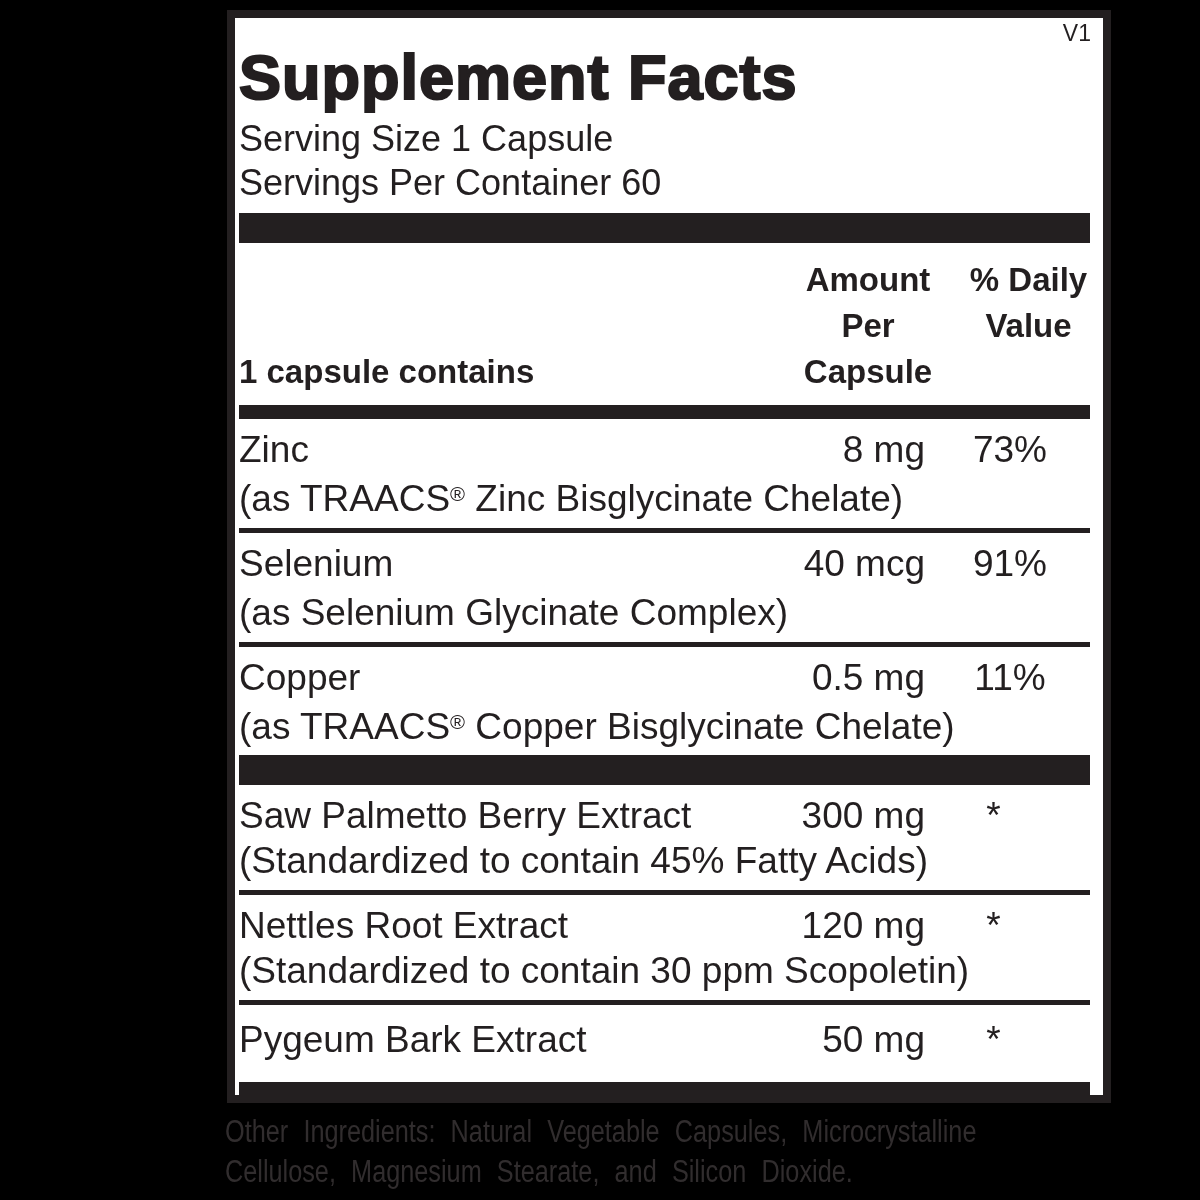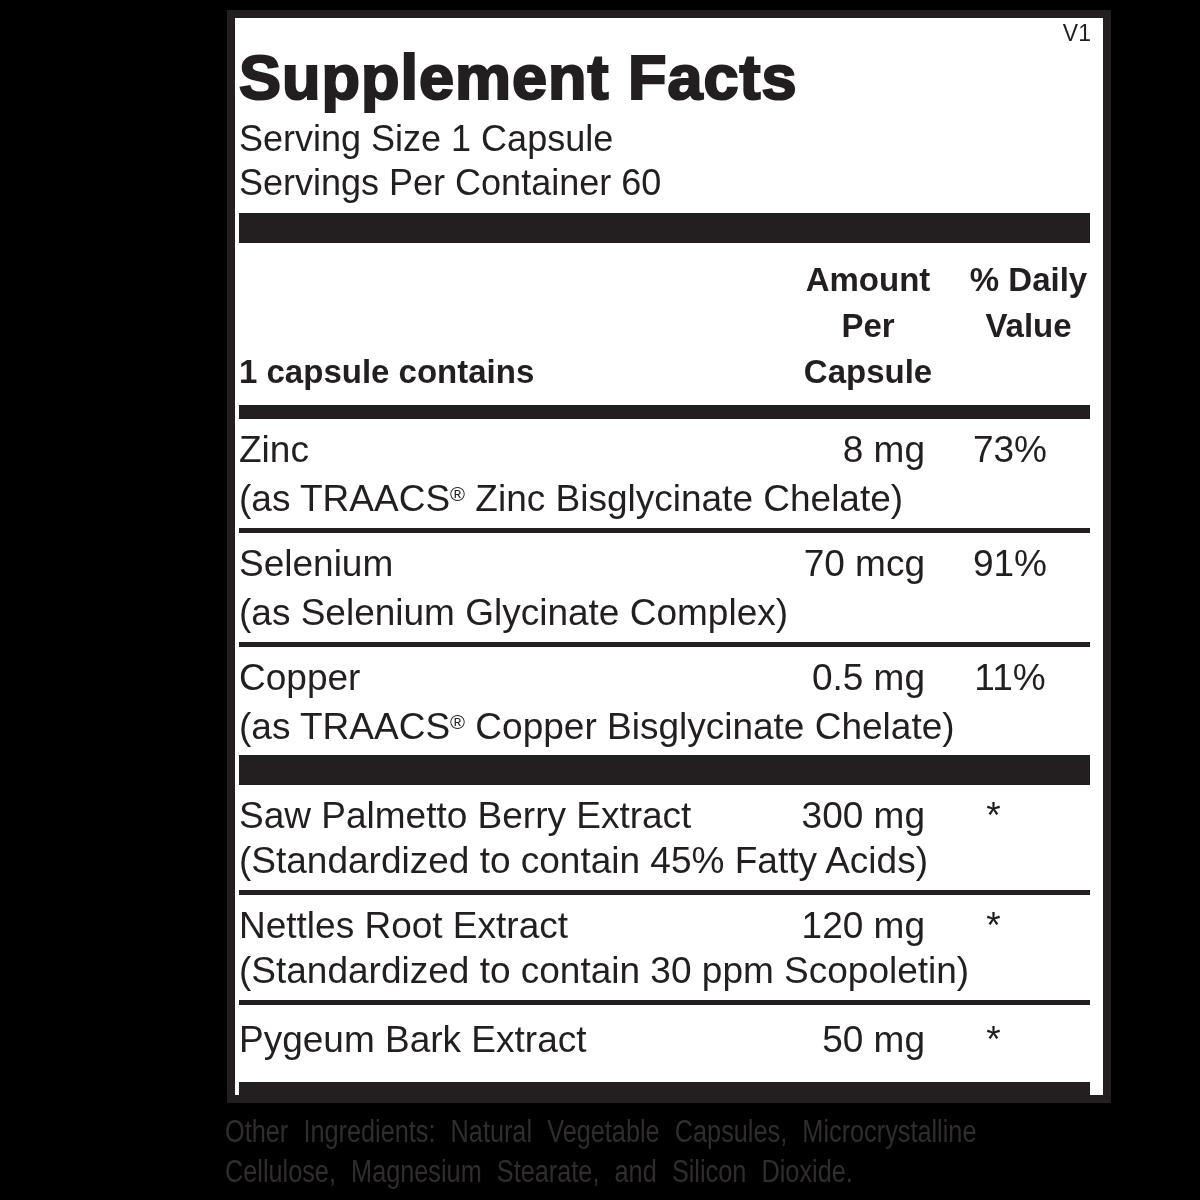--- a/index.html
+++ b/index.html
@@ -125,21 +125,21 @@
     <div class="row">
       <div class="name">Zinc</div>
       <div class="amount">8 mg</div>
       <div class="dv">73%</div>
       <div class="detail"><span>(as TRAACS</span><span class="reg">®</span><span> Zinc Bisglycinate Chelate)</span></div>
     </div>
     <div class="sep"></div>
 
     <div class="row">
       <div class="name">Selenium</div>
-      <div class="amount">70 mcg</div>
+      <div class="amount">40 mcg</div>
       <div class="dv">91%</div>
       <div class="detail"><span>(as Selenium Glycinate Complex)</span><span class="reg"></span><span></span></div>
     </div>
     <div class="sep"></div>
 
     <div class="row">
       <div class="name">Copper</div>
       <div class="amount">0.5 mg</div>
       <div class="dv">11%</div>
       <div class="detail"><span>(as TRAACS</span><span class="reg">®</span><span> Copper Bisglycinate Chelate)</span></div>

